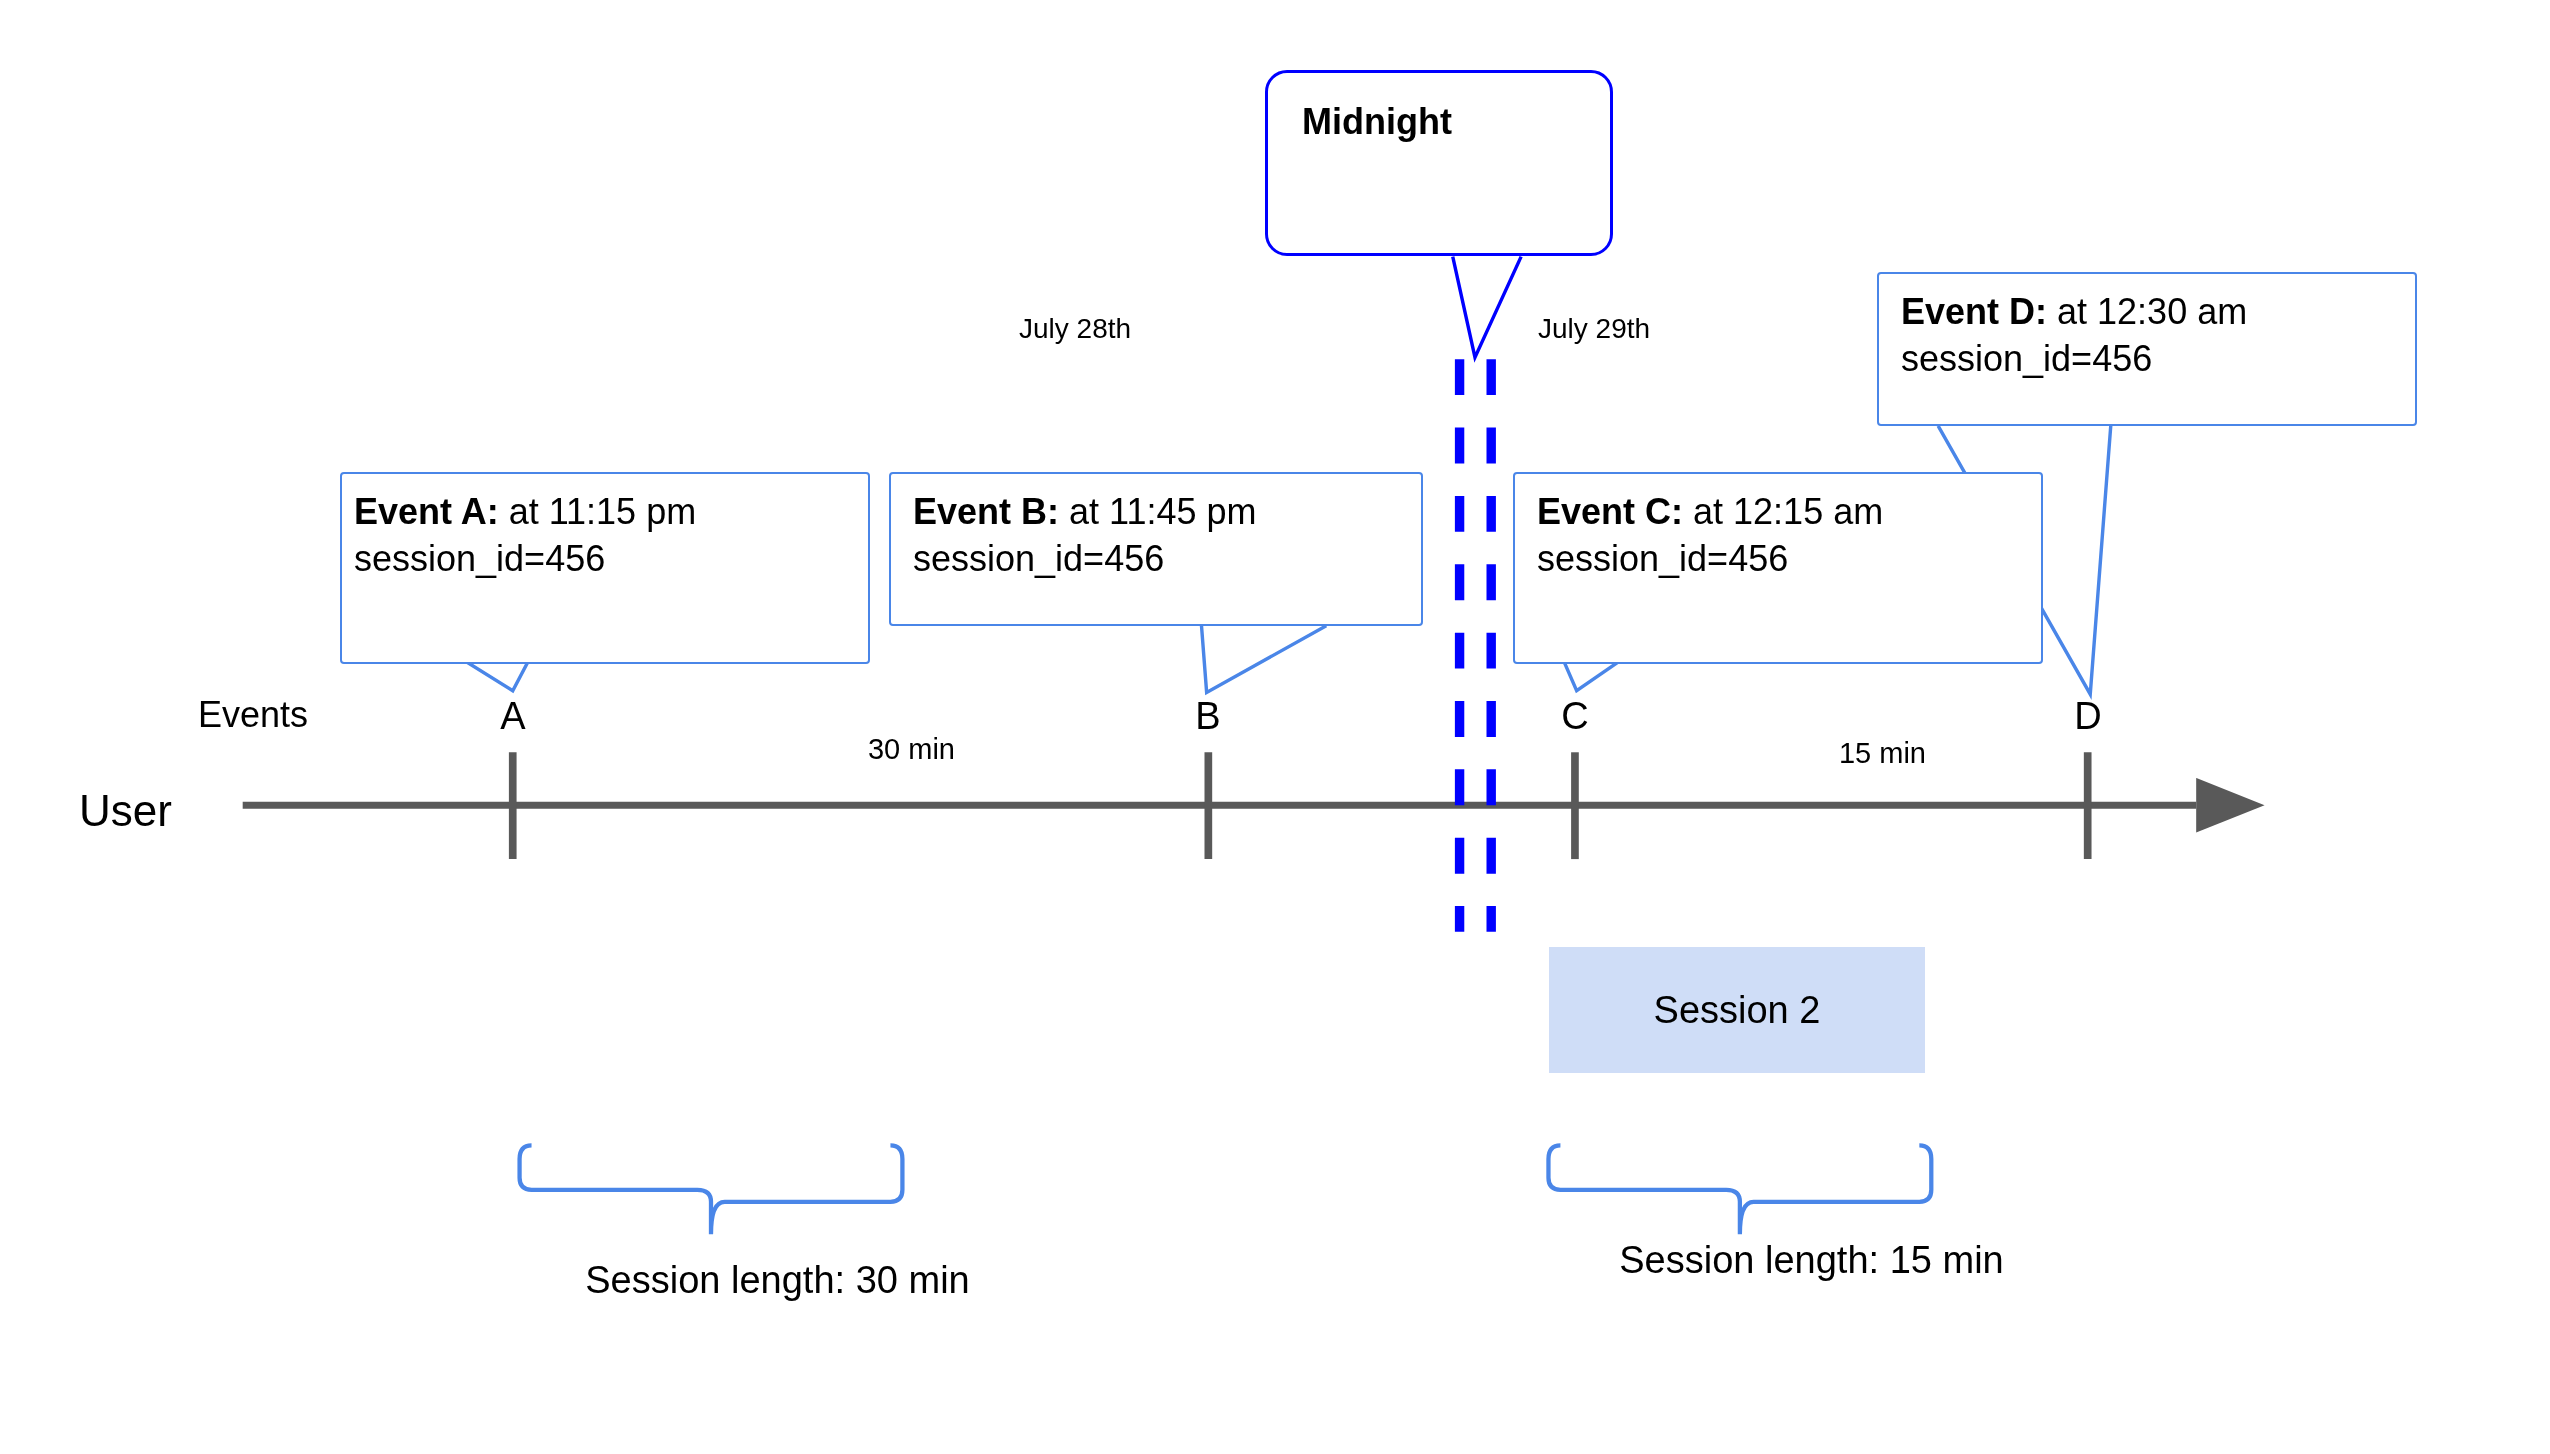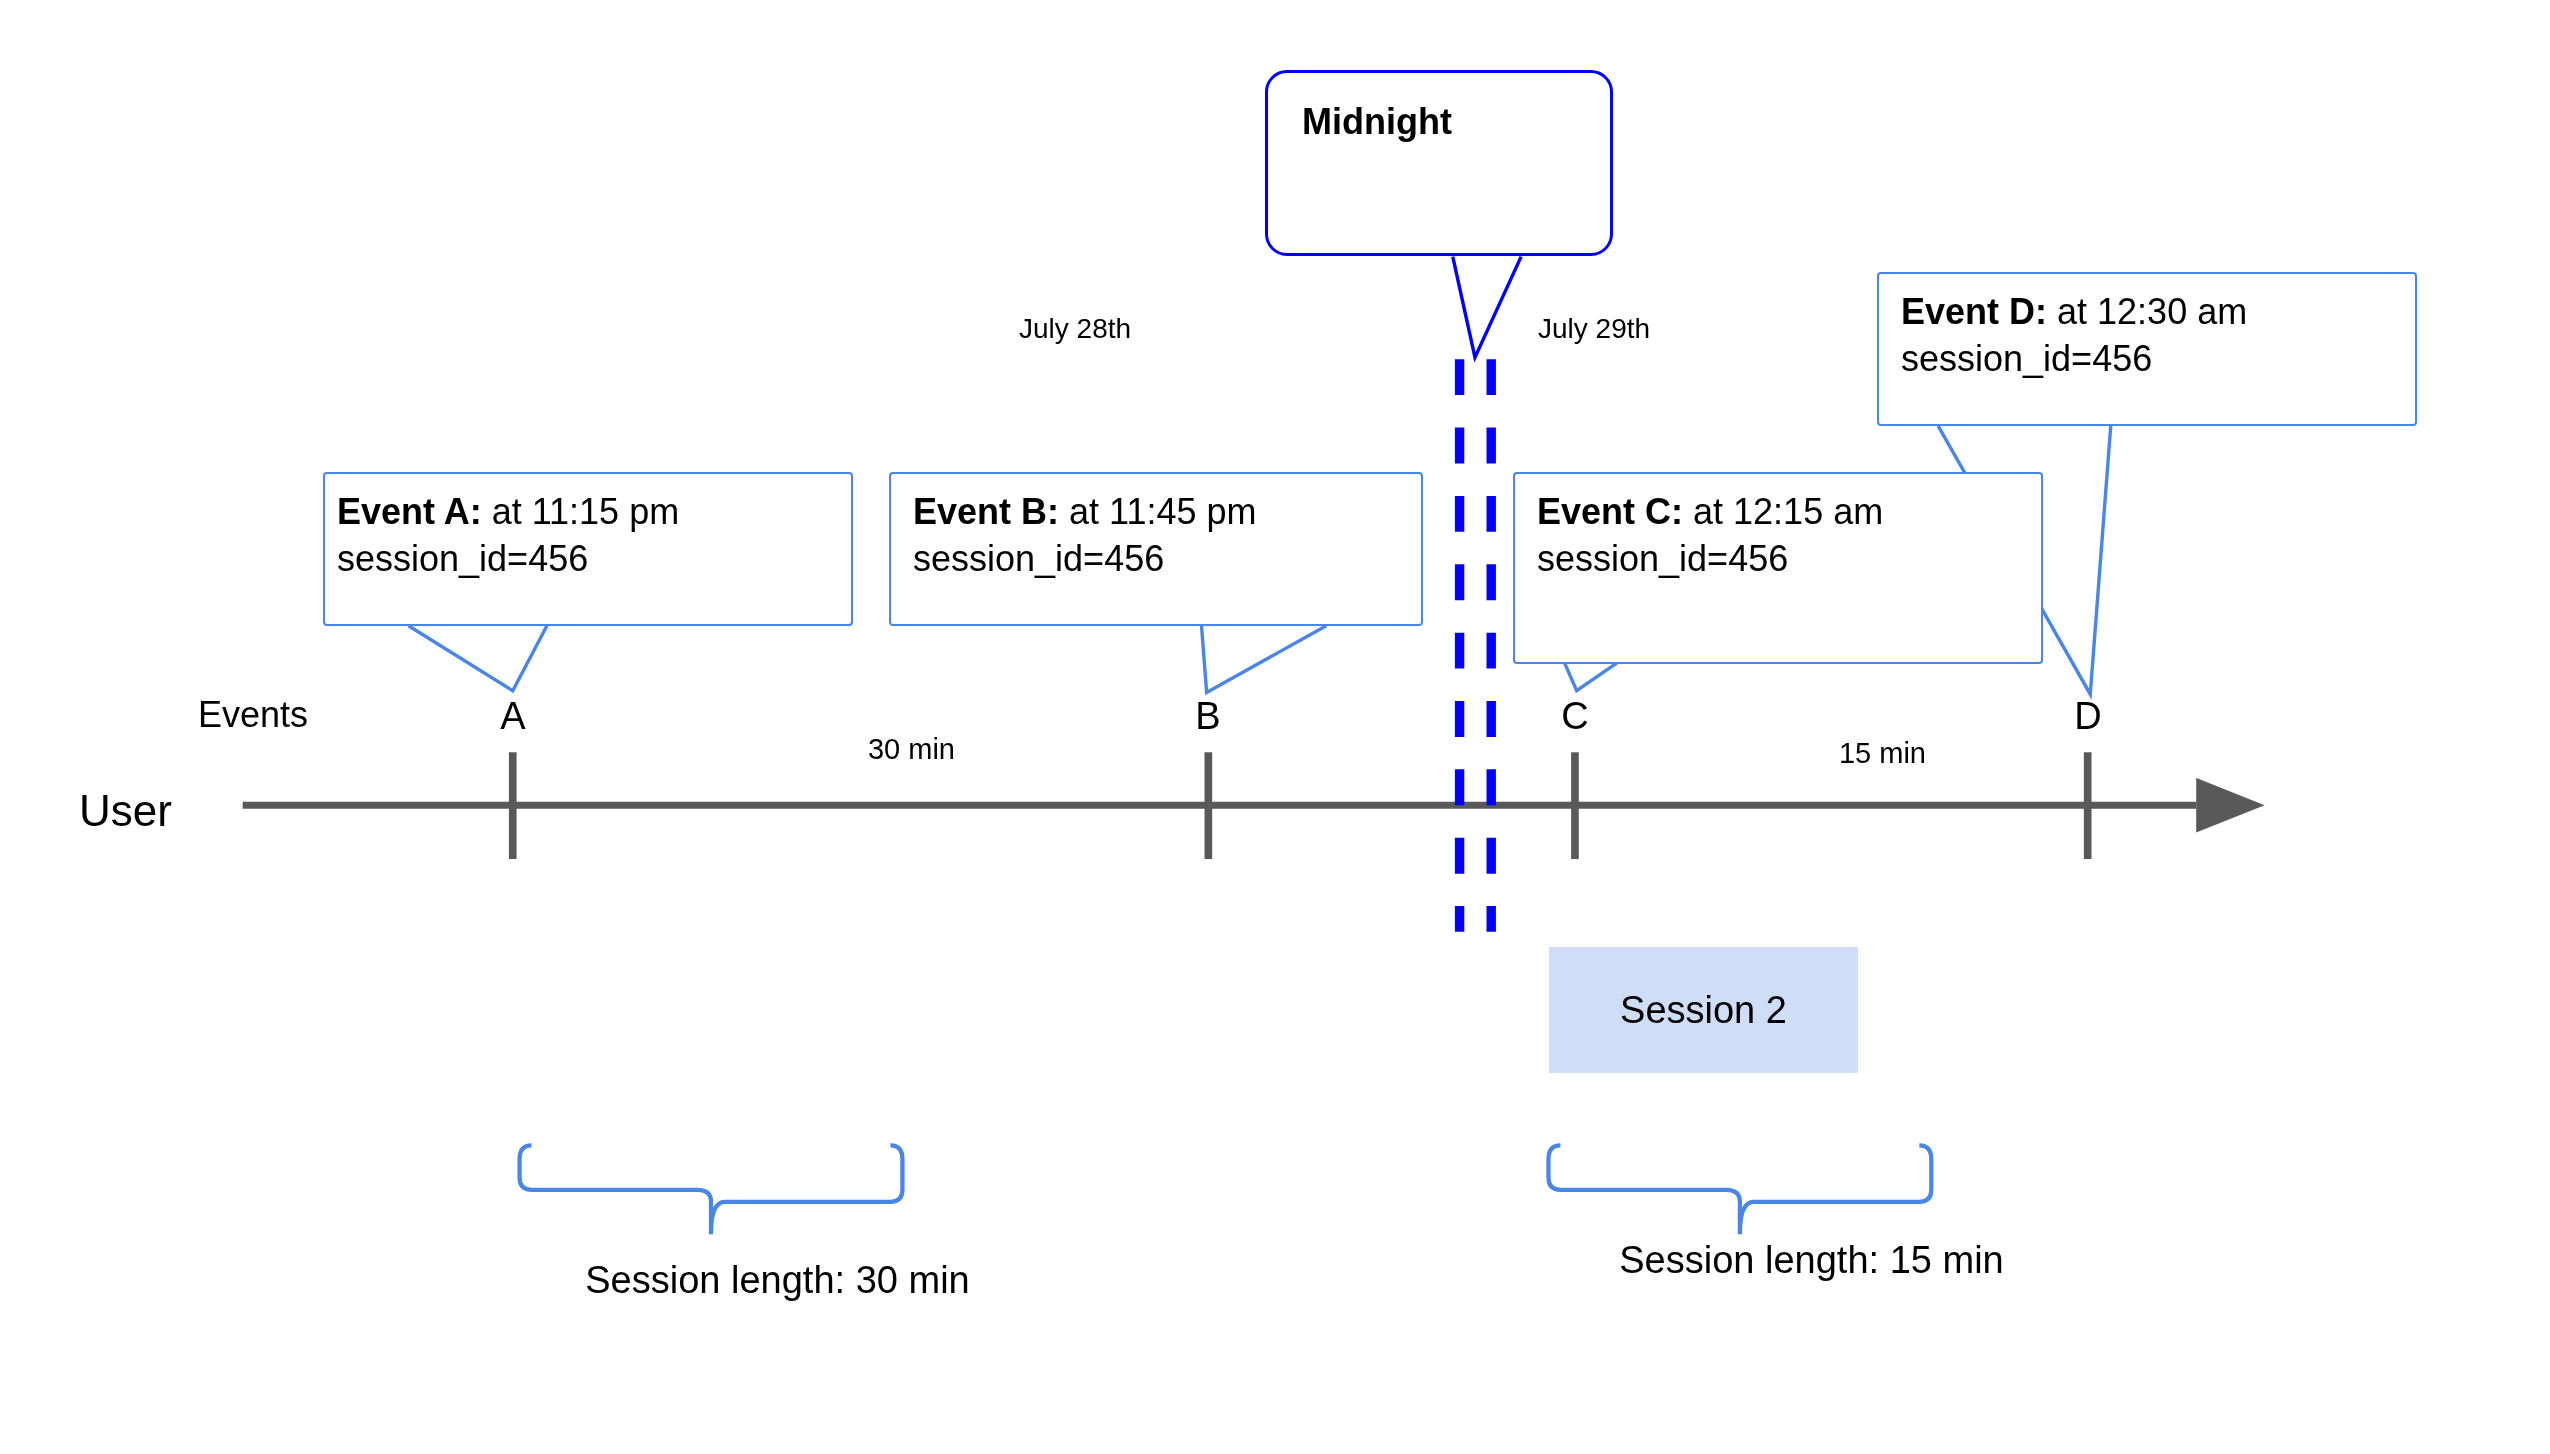--- a/index.html
+++ b/index.html
@@ -69,21 +69,21 @@
   .session-bar {
     position: absolute;
     background: #cfddf7;
     display: flex;
     align-items: center;
     justify-content: center;
     font-size: 38px;
     color: #000;
   }
   .session-bar.s1 { left: 537px; top: 947px; width: 643px; height: 126px; }
-  .session-bar.s2 { left: 1549px; top: 947px; width: 309px; height: 126px; }
+  .session-bar.s2 { left: 1549px; top: 947px; width: 376px; height: 126px; }
 
   
   .callout {
     position: absolute;
     border: 2.6px solid #4a86e8;
     border-radius: 4px;
     background: #ffffff;
     box-sizing: border-box;
     padding: 15.4px 22px 17px 22px;
     font-size: 36px;
@@ -91,21 +91,21 @@
     color: #000;
   }
   .callout.midnight {
     border: 3.4px solid #0000ff;
     border-radius: 22px;
     font-weight: bold;
     padding: 26px 34px;
   }
   .callout b { font-weight: bold; }
 
-  .callout.a { left: 323px; top: 472px; width: 530px; height: 154px; padding-left: 12px; }
+  .callout.a { left: 340px; top: 472px; width: 530px; height: 192px; padding-left: 12px; }
   .callout.b { left: 889px; top: 472px; width: 534px; height: 154px; }
   .callout.c { left: 1513px; top: 472px; width: 530px; height: 192px; }
   .callout.d { left: 1877px; top: 272px; width: 540px; height: 154px; }
   .callout.midnight { left: 1222px; top: 70px; width: 348px; height: 186px; margin-left: 43px; }
 </style>
 </head>
 <body>
 
 <div id="stage">
 

